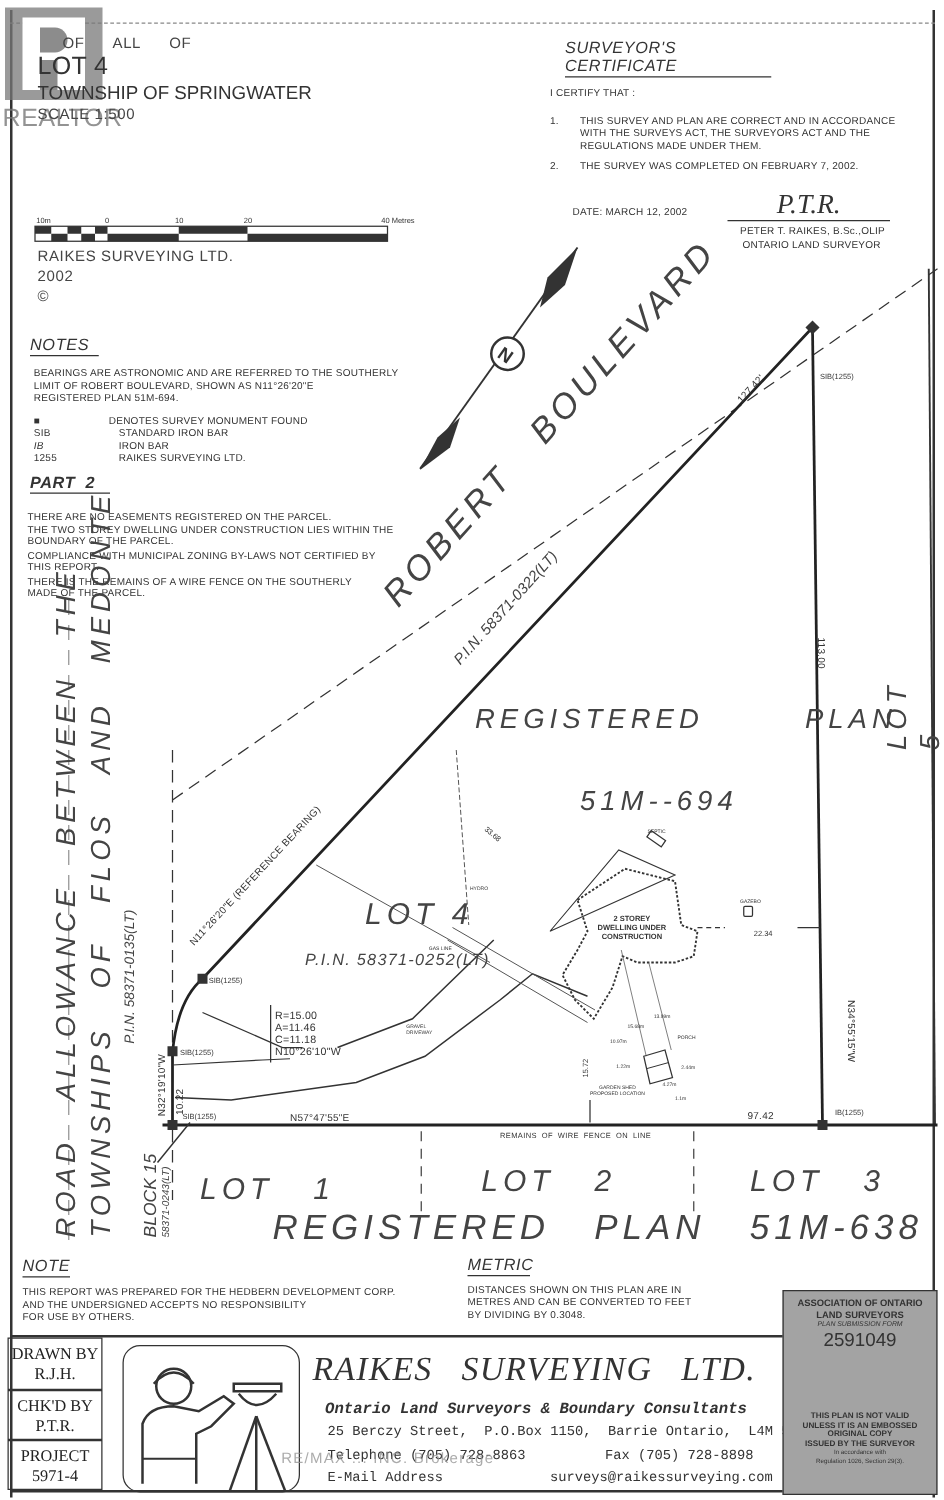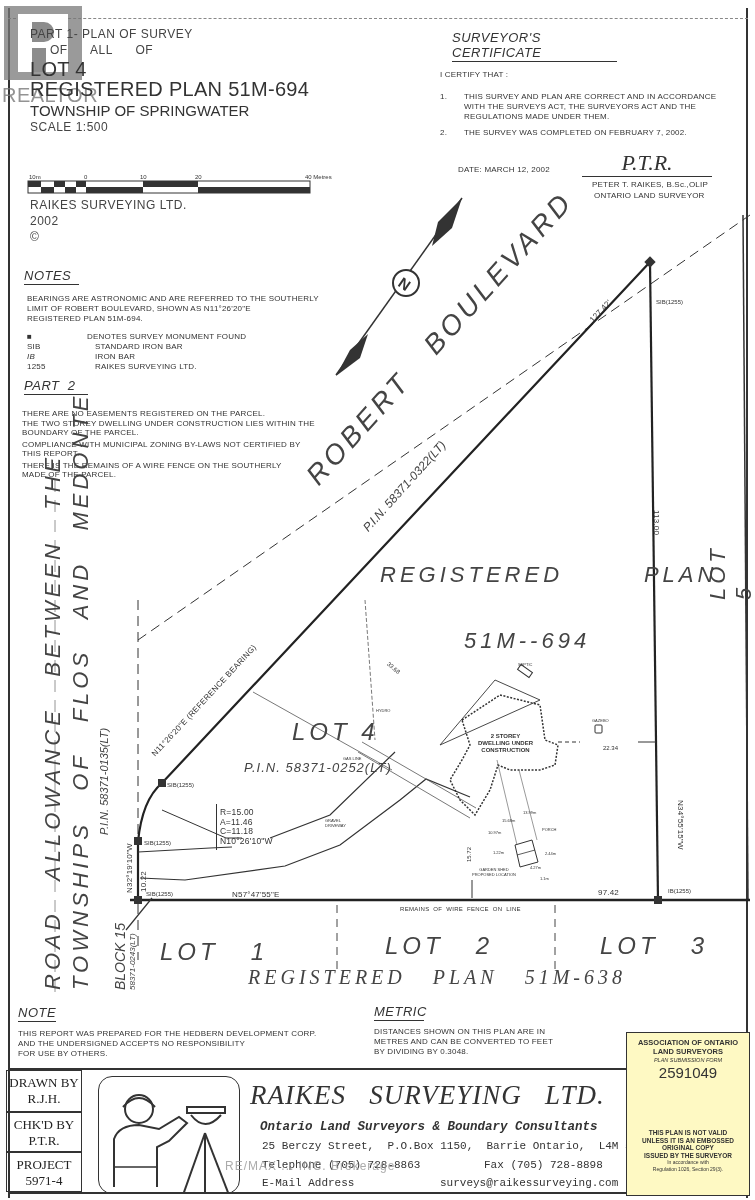--- a/index.html
+++ b/index.html
@@ -15,21 +15,21 @@
   .small { font-size: 8px; line-height: 10px; color: #333; letter-spacing: 0.2px; }
   .tiny { font-size: 6px; color: #333; }
   .section-title { font-style: italic; font-size: 13px; color: #333; border-bottom: 1.5px solid #333; padding-bottom: 1px; letter-spacing: 0.5px; }
   .outline-text { font-style: italic; color: #444; letter-spacing: 4px; }
   .realtor-wm { left: 4px; top: 6px; width: 78px; height: 74px; background: rgba(120,120,120,0.75); }
   .realtor-wm .r { position: absolute; left: 14px; top: 8px; width: 50px; height: 58px; background: #fff; }
   .realtor-wm .r-inner { position: absolute; left: 28px; top: 16px; width: 22px; height: 20px; background: rgba(120,120,120,0.85); border-radius: 0 10px 10px 0; }
   .realtor-wm .r-leg { position: absolute; left: 28px; top: 42px; width: 14px; height: 24px; background: rgba(120,120,120,0.85); }
   .realtor-label { left: 2px; top: 84px; font-size: 20px; color: rgba(120,120,120,0.8); letter-spacing: 0.5px; }
   .title-block-cell { border: 1.5px solid #333; font-family: "Liberation Serif", serif; font-size: 13px; text-align: center; color: #222; }
-  .aols { border: 1.5px solid #333; background: #fef9c3; }
+  .aols { border: 1.5px solid #333; background: #a3a3a3; }
   .footer-blur { color: rgba(150,150,150,0.8); font-size: 12px; letter-spacing: 1px; }
 </style>
 </head>
 <body>
 
 <div class="sheet"></div>
 <div class="abs" style="left:8px;top:18px;width:740px;height:1px;border-top:1px dashed #888;"></div>
 
 <svg class="abs" style="left:0;top:0;" width="755" height="1200">
 
@@ -116,24 +116,22 @@
 </svg>
 
 <div class="abs realtor-wm">
   <div class="r"></div>
     <div class="r-inner"></div>
     <div class="r-leg"></div>
 </div>
 <div class="abs realtor-label">REALTOR</div>
 
 <div class="abs" style="left:30px;top:26px;">
-  <div class="hdr-small">PART 1- PLAN OF SURVEY</div>
   <div class="hdr-small" style="white-space:pre;margin-left:20px;">OF      ALL      OF</div>
   <div class="hdr-big">LOT 4</div>
-  <div class="hdr-big" style="margin-top:-2px;">REGISTERED PLAN 51M-694</div>
   <div class="hdr-med" style="margin-top:2px;">TOWNSHIP OF SPRINGWATER</div>
   <div class="hdr-small" style="font-size:12px;">SCALE 1:500</div>
 </div>
 <div class="abs tiny" style="left:29px;top:174px;">10m</div>
 <div class="abs tiny" style="left:84px;top:174px;">0</div>
 <div class="abs tiny" style="left:140px;top:174px;">10</div>
 <div class="abs tiny" style="left:195px;top:174px;">20</div>
 <div class="abs tiny" style="left:305px;top:174px;">40 Metres</div>
 <div class="abs" style="left:30px;top:197px;">
   <div class="hdr-small">RAIKES SURVEYING LTD.</div>
@@ -177,21 +175,21 @@
     </div>
   <div style="display:flex;">
       <span style="width:68px;font-style:italic;">IB</span>
       <span>IRON BAR</span>
     </div>
   <div style="display:flex;">
       <span style="width:68px;">1255</span>
       <span>RAIKES SURVEYING LTD.</span>
     </div>
 </div>
-<div class="abs" style="left:24px;top:378px;width:64px;">
+<div class="abs" style="left:24px;top:378px;width:64px;font-weight:bold;">
   <div class="section-title" style="white-space:pre;">PART  2</div>
 </div>
 <div class="abs small" style="left:22px;top:409px;line-height:9.5px;">
   <div>THERE ARE NO EASEMENTS REGISTERED ON THE PARCEL.</div>
   <div>THE TWO STOREY DWELLING UNDER CONSTRUCTION LIES WITHIN THE</div>
   <div>BOUNDARY OF THE PARCEL.</div>
   <div style="margin-top:2px;">COMPLIANCE WITH MUNICIPAL ZONING BY-LAWS NOT CERTIFIED BY</div>
   <div>THIS REPORT.</div>
   <div style="margin-top:2px;">THERE IS THE REMAINS OF A WIRE FENCE ON THE SOUTHERLY</div>
   <div>MADE OF THE PARCEL.</div>
@@ -206,21 +204,21 @@
 
 <div class="abs outline-text" style="left:380px;top:562px;font-size:22px;white-space:pre;">REGISTERED        PLAN</div>
 <div class="abs outline-text" style="left:464px;top:628px;font-size:22px;">51M--694</div>
 <div class="abs outline-text" style="left:292px;top:718px;font-size:24px;">LOT 4</div>
 <div class="abs" style="left:244px;top:760px;font-size:13px;font-style:italic;color:#444;letter-spacing:1px;">P.I.N. 58371-0252(LT)</div>
 <div class="abs outline-text" style="left:705px;top:600px;font-size:22px;transform:rotate(-90deg);transform-origin:left top;">LOT 5</div>
 
 <div class="abs outline-text" style="left:160px;top:938px;font-size:24px;white-space:pre;">LOT   1</div>
 <div class="abs outline-text" style="left:385px;top:932px;font-size:24px;white-space:pre;">LOT   2</div>
 <div class="abs outline-text" style="left:600px;top:932px;font-size:24px;white-space:pre;">LOT   3</div>
-<div class="abs outline-text" style="left:248px;top:966px;font-size:20px;white-space:pre;font-family:Liberation Serif, serif;">REGISTERED   PLAN   51M-638</div>
+<div class="abs outline-text" style="left:218px;top:966px;font-size:28px;white-space:pre;">REGISTERED   PLAN   51M-638</div>
 <div class="abs" style="left:112px;top:990px;font-size:14px;font-style:italic;color:#444;transform:rotate(-90deg);transform-origin:left top;">BLOCK 15</div>
 <div class="abs" style="left:128px;top:990px;font-size:8px;font-style:italic;color:#444;transform:rotate(-90deg);transform-origin:left top;">58371-0243(LT)</div>
 
 <div class="abs tiny" style="left:150px;top:752px;font-size:8px;transform:rotate(-47deg);transform-origin:left top;letter-spacing:0.3px;">N11°26'20"E (REFERENCE BEARING)</div>
 <div class="abs small" style="left:588px;top:318px;transform:rotate(-47deg);transform-origin:left top;">127.42'</div>
 <div class="abs tiny" style="left:656px;top:299px;">SIB(1255)</div>
 <div class="abs small" style="left:661px;top:510px;transform:rotate(90deg);transform-origin:left top;">113.00</div>
 <div class="abs small" style="left:685px;top:800px;transform:rotate(90deg);transform-origin:left top;">N34°55'15"W</div>
 <div class="abs small" style="left:232px;top:890px;">N57°47'55"E</div>
 <div class="abs small" style="left:598px;top:888px;">97.42</div>

